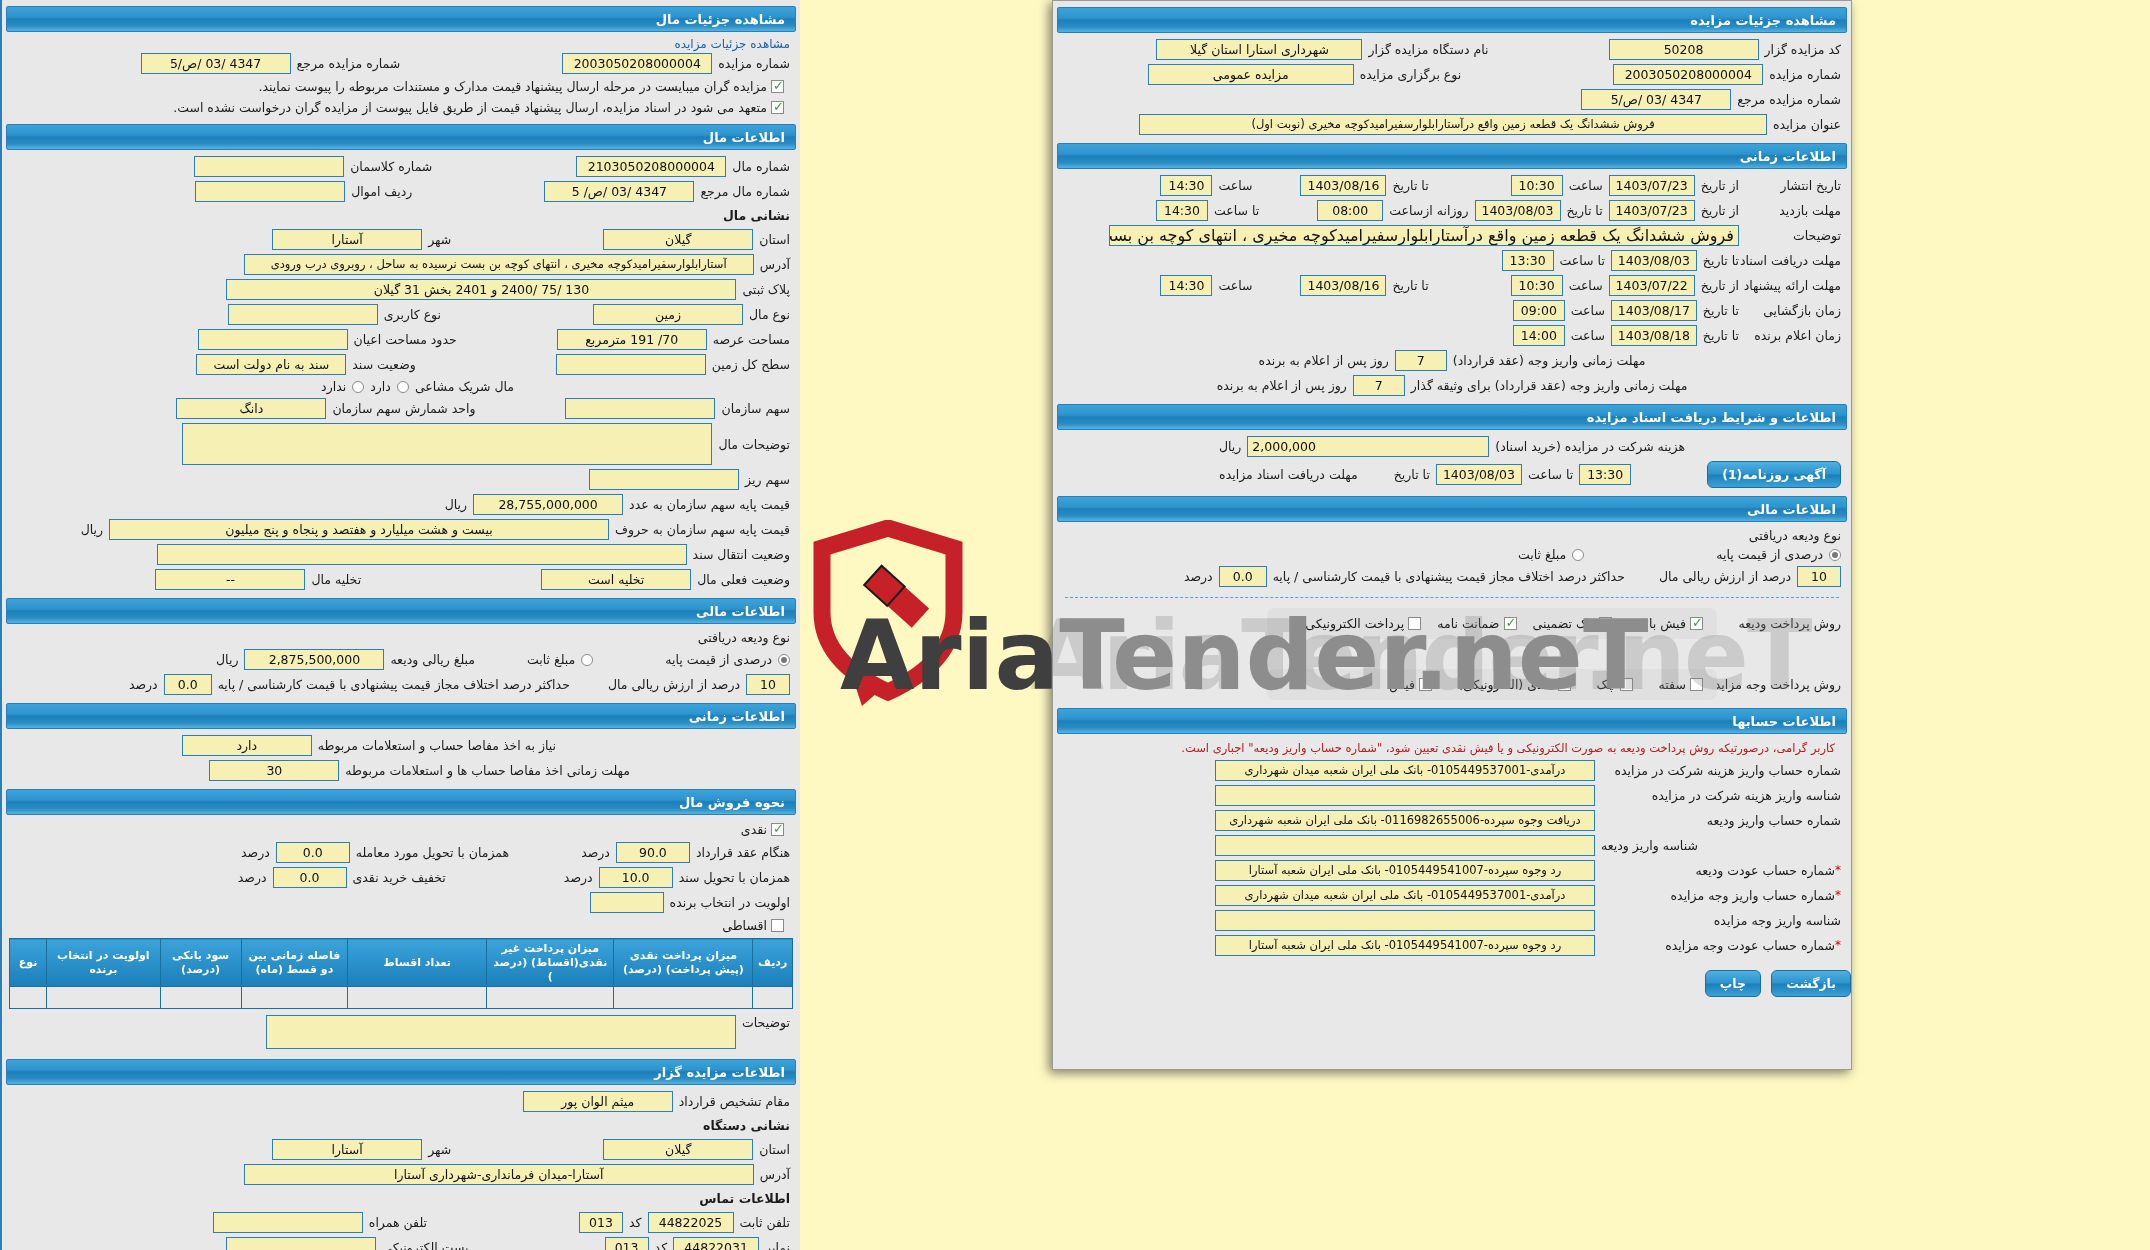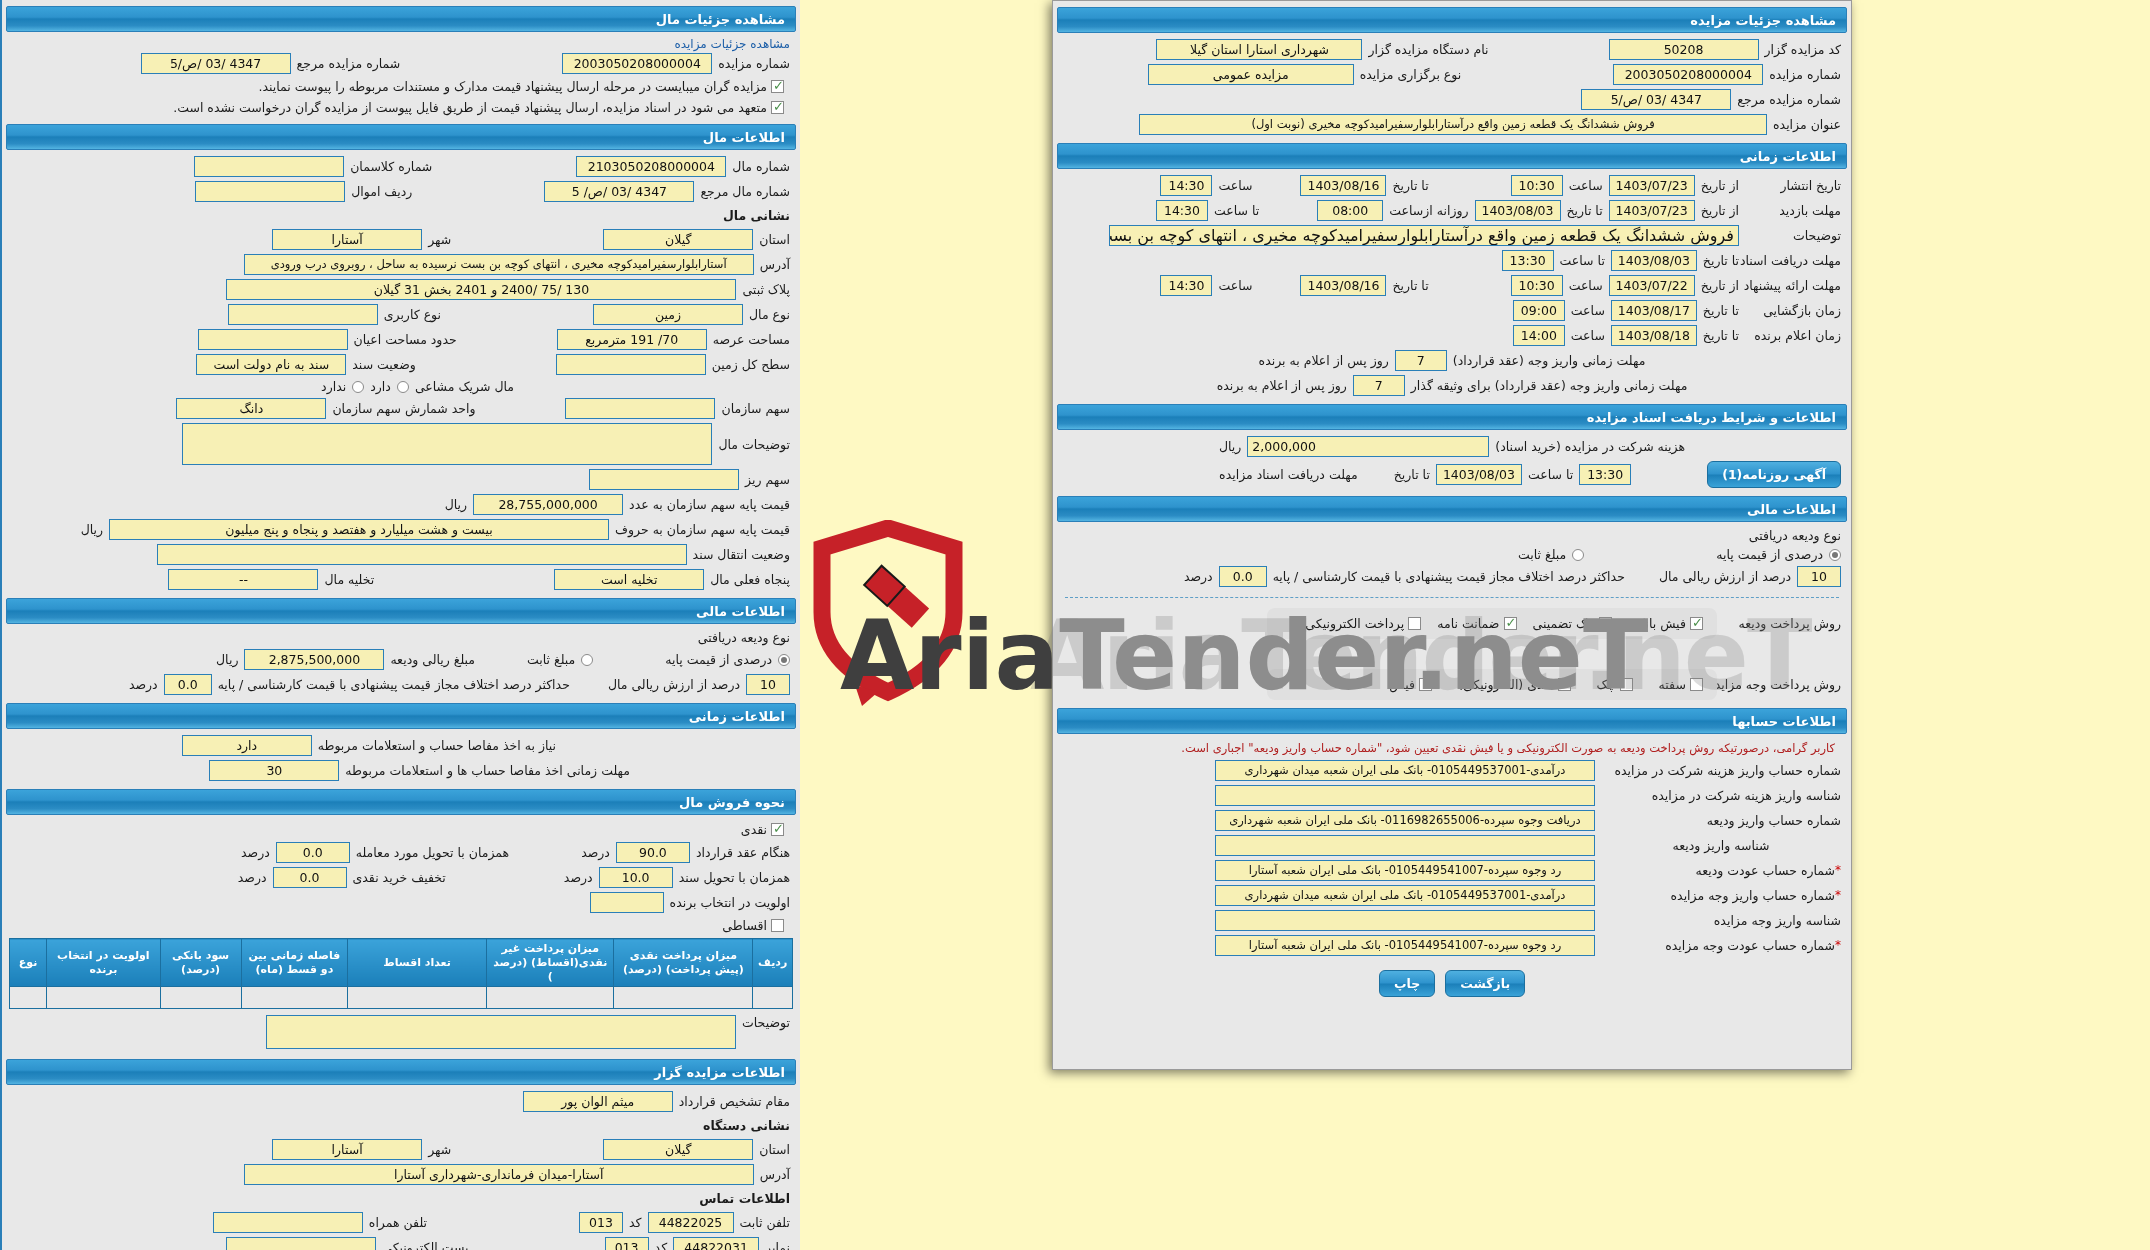--- a/index.html
+++ b/index.html
@@ -90,21 +90,21 @@
 
   
   .btn {
     display:inline-block;
     background:linear-gradient(to bottom,#4fb0e0 0%,#2e93cd 48%,#1b7fb9 52%,#3aa3d8 100%);
     border:1px solid #1b6f9f;
     border-radius:6px;
     color:#fff; font-size:12.5px; font-weight:bold;
     padding:5px 14px; cursor:pointer; white-space:nowrap;
   }
-  .btnbar { text-align:center; padding:12px 0 8px 0; }
+  .btnbar { padding:12px 0 8px 0; }
   .btnbar .btn + .btn { margin-right:6px; }
 
   .divider-dash { border-top:1px dashed #5f9fc7; margin:8px 12px; }
 
   
   table.inst { width:calc(100% - 14px); margin:2px 7px; border-collapse:collapse;
                font-size:11px; }
   table.inst th {
     background:linear-gradient(to bottom,#3ba3da,#1b7fb9);
     color:#fff; border:1px solid #1b6f9f; padding:3px 2px; font-weight:bold;
@@ -262,21 +262,21 @@
       <span class="fld" style="width:500px">بیست و هشت میلیارد و هفتصد و پنجاه و پنج میلیون</span>
       <span class="unit">ریال</span>
     </div>
 
     <div class="row">
       <span class="lbl">وضعیت انتقال سند</span>
       <span class="fld" style="width:530px"></span>
     </div>
 
     <div class="row">
-      <span class="lbl">پنجاه فعلی مال</span>
+      <span class="lbl">وضعیت فعلی مال</span>
       <span class="fld" style="width:150px">تخلیه است</span>
       <span style="width:168px"></span>
       <span class="lbl">تخلیه مال</span>
       <span class="fld" style="width:150px">--</span>
     </div>
 
     
     <div class="sec-bar">اطلاعات مالی</div>
 
     <div class="row">
@@ -636,21 +636,21 @@
         </div>
         <div class="row">
           <span class="lbl" style="width: 240px; text-align: right;">شناسه واریز هزینه شرکت در مزایده</span>
           <span class="fld" style="width: 380px; font-size: 11.5px;"></span>
         </div>
         <div class="row">
           <span class="lbl" style="width: 240px; text-align: right;">شماره حساب واریز ودیعه</span>
           <span class="fld" style="width: 380px; font-size: 11.5px;">دریافت وجوه سپرده-0116982655006- بانک ملی ایران شعبه شهرداری</span>
         </div>
         <div class="row">
-          <span class="lbl" style="width: 240px; text-align: center;">شناسه واریز ودیعه</span>
+          <span class="lbl" style="width: 240px; text-align: left;">شناسه واریز ودیعه</span>
           <span class="fld" style="width: 380px; font-size: 11.5px;"></span>
         </div>
         <div class="row">
           <span class="lbl" style="width: 240px; text-align: right;"><span class="star">*</span>شماره حساب عودت ودیعه</span>
           <span class="fld" style="width: 380px; font-size: 11.5px;">رد وجوه سپرده-0105449541007- بانک ملی ایران شعبه آستارا</span>
         </div>
         <div class="row">
           <span class="lbl" style="width: 240px; text-align: right;"><span class="star">*</span>شماره حساب واریز وجه مزایده</span>
           <span class="fld" style="width: 380px; font-size: 11.5px;">درآمدی-0105449537001- بانک ملی ایران شعبه میدان شهرداری</span>
         </div>

